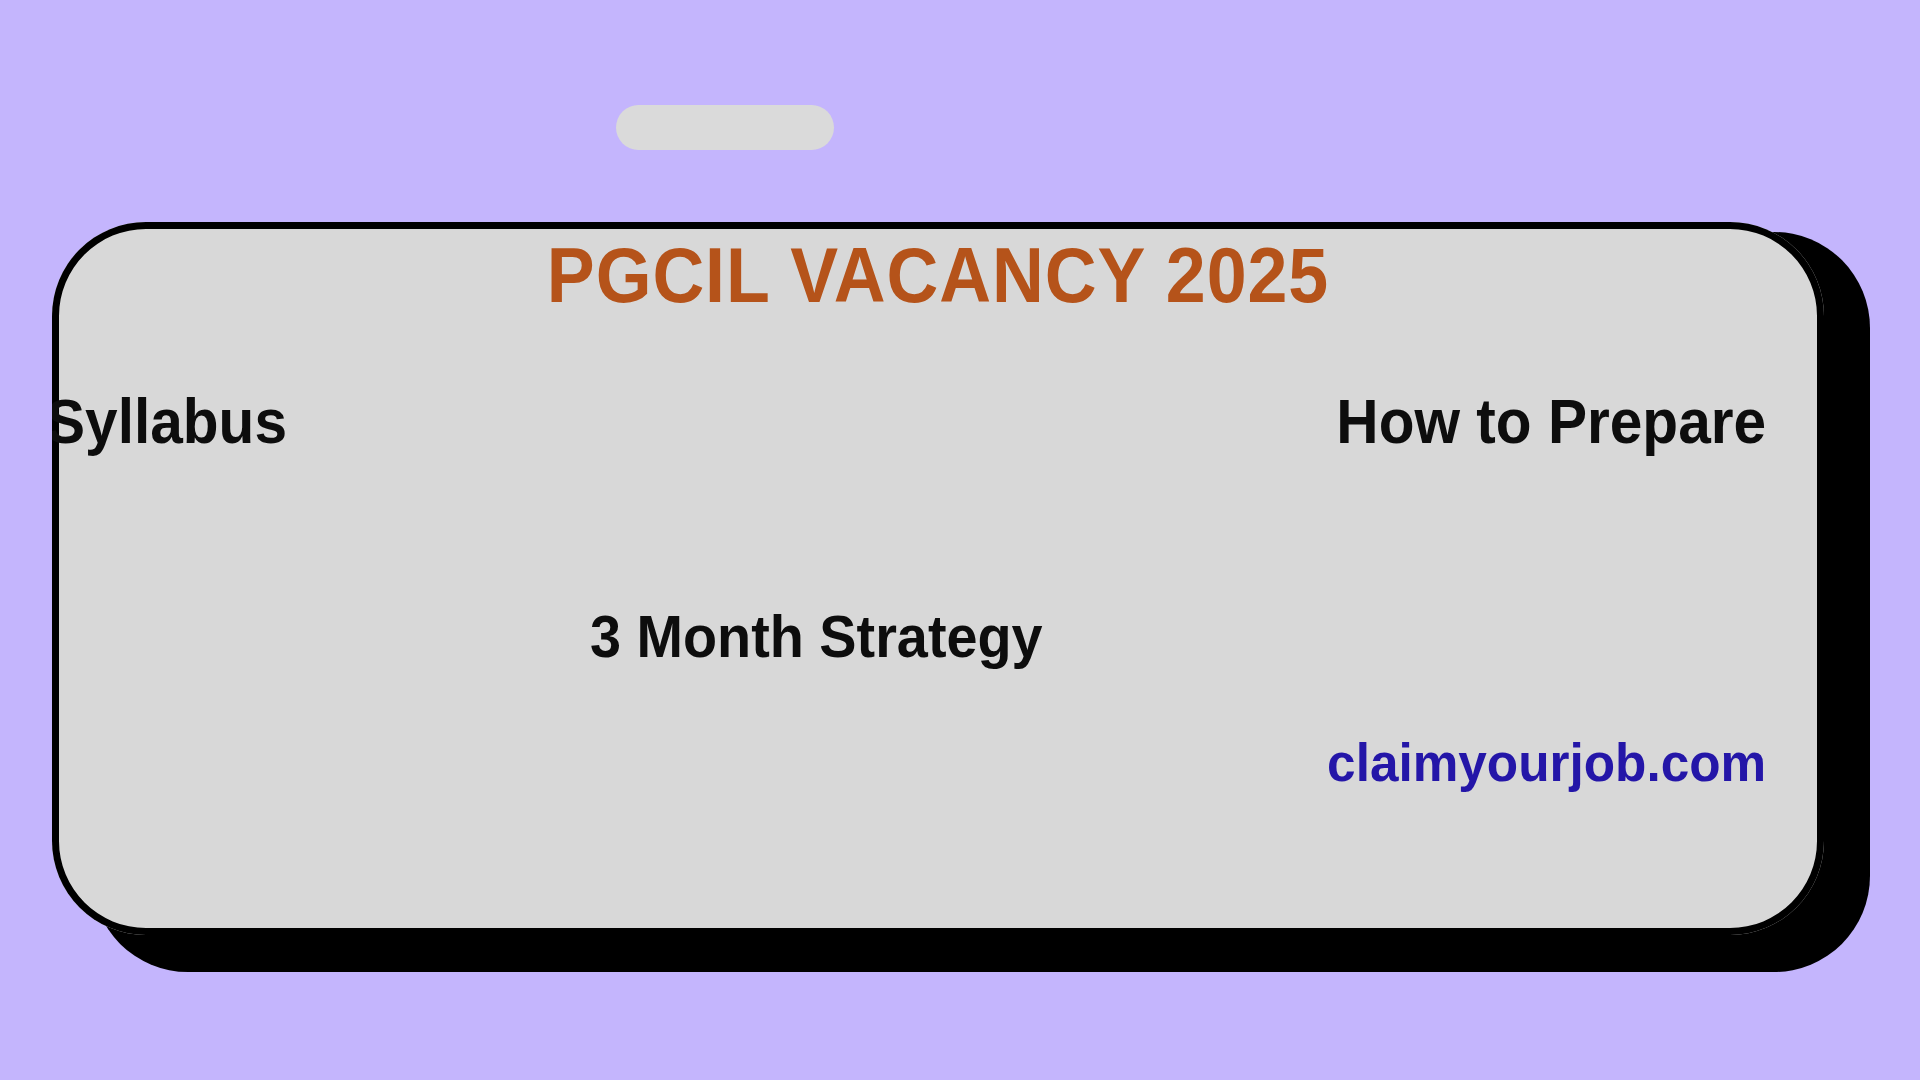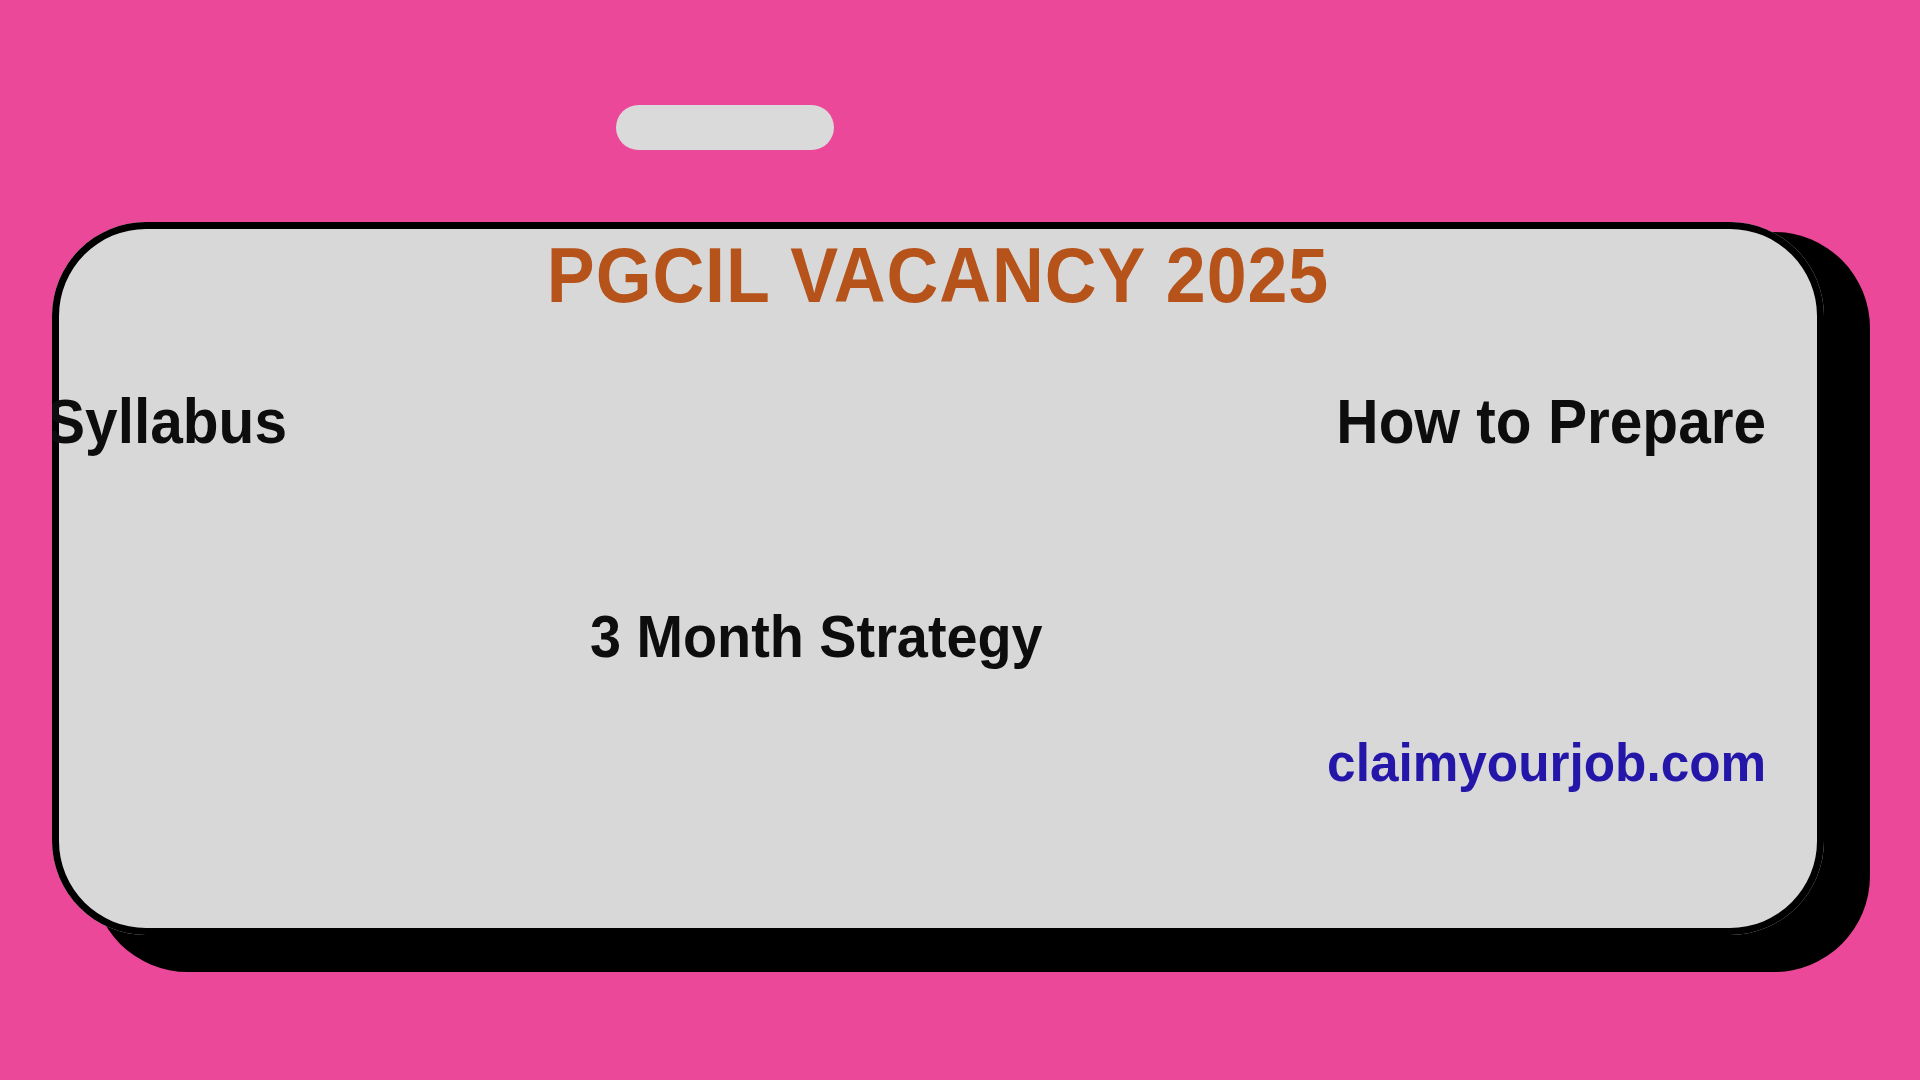--- a/index.html
+++ b/index.html
@@ -15,21 +15,21 @@
     font-family: "Liberation Sans", sans-serif;
     position: relative;
   }
 
   
   #poster-canvas {
     position: absolute;
     left: 0; top: 0;
     width: 1920px;
     height: 1080px;
-    background: #ec4899;
+    background: #c4b5fd;
   }
 
   
   #top-pill {
     position: absolute;
     left: 616px;
     top: 105px;
     width: 218px;
     height: 45px;
     background: #dadada;

